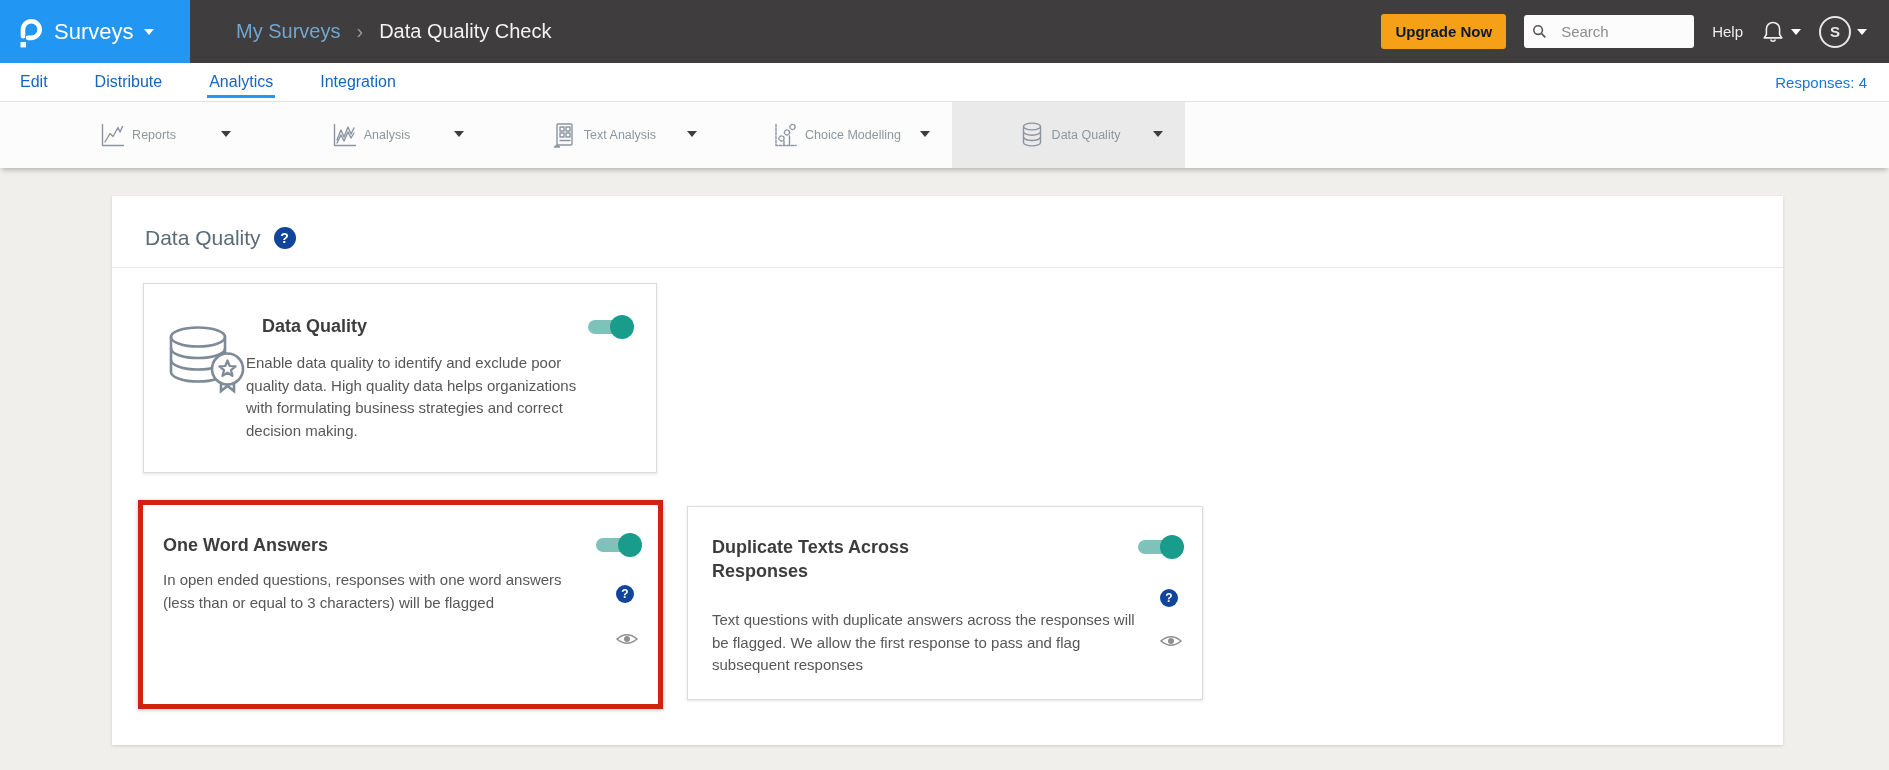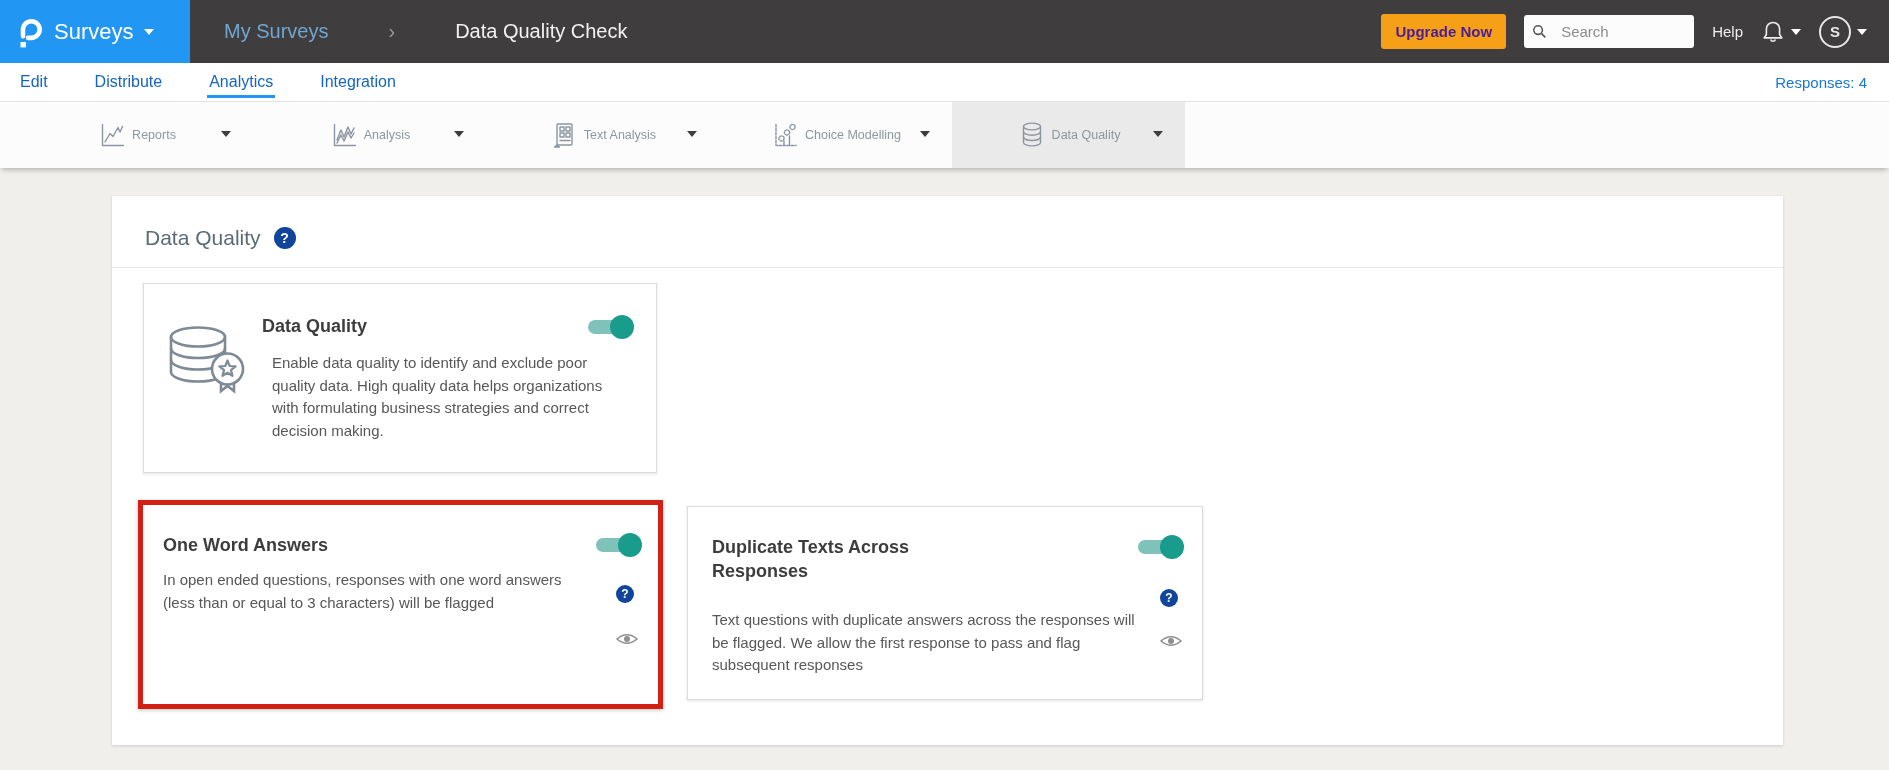--- a/index.html
+++ b/index.html
@@ -8,26 +8,26 @@
   .app { position:relative; width:1889px; height:648px; }
 
   
   .topbar { height:63px; background:#3F3D3D; display:flex; align-items:center; }
   .brand { width:190px; height:63px; background:#2196F3; display:flex; align-items:center;
            padding-left:13px; gap:11px; cursor:pointer; }
   .brand .product { color:#FFFFFF; font-size:22px; }
   .caret { width:0; height:0; border-left:5px solid transparent; border-right:5px solid transparent;
            border-top:6px solid #FFFFFF; display:inline-block; }
   .caret.dark { border-top-color:#3F3D3D; }
-  .breadcrumb { margin-left:34px; display:flex; align-items:center; font-size:20px;gap:44px; }
+  .breadcrumb { margin-left:46px; display:flex; align-items:center; font-size:20px; }
   .breadcrumb .parent { color:#6FA7D0; text-decoration:none; cursor:pointer; }
   .breadcrumb .sep { color:#9B9B9B; margin:0 16px; font-size:20px; }
   .breadcrumb .current { color:#F2F2F2; }
   .top-right { margin-left:auto; display:flex; align-items:center; gap:18px; padding-right:22px; }
-  .upgrade { background:#F5A017; color:#4c1d95; font-weight:bold; font-size:15px; border:none;
+  .upgrade { background:#F5A017; color:#0f172a; font-weight:bold; font-size:15px; border:none;
              border-radius:3px; padding:9px 14px; cursor:pointer; font-family:inherit; }
   .searchbox { width:170px; height:33px; background:#FCFCFC; border-radius:3px; display:flex;
                align-items:center; padding:0 8px; gap:14px; }
   .searchbox input { border:none; outline:none; background:transparent; width:120px; font-size:15px;
                      color:#333; font-family:inherit; }
   .searchbox input::placeholder { color:#8C8C8C; }
   .help { color:#EFEFEF; font-size:15px; cursor:pointer; }
   .bellwrap, .avatarwrap { display:flex; align-items:center; gap:6px; cursor:pointer; }
   .avatar { width:32px; height:32px; border:2px solid #E8E8E8; border-radius:50%; color:#E8E8E8;
             font-size:15px; font-weight:bold; display:flex; align-items:center; justify-content:center; }
@@ -62,21 +62,21 @@
   .panel hr { border:none; border-top:1px solid #E7E7E7; margin-top:17px; }
 
   .card { position:absolute; background:#FFFFFF; border:1px solid #DCDCDC;
           box-shadow:0 1px 3px rgba(0,0,0,0.12); }
   .card h2 { font-size:18px; font-weight:bold; color:#3D3D3D; position:absolute; }
   .card p { font-size:15px; color:#575757; line-height:1.5; position:absolute; }
 
   .card-dq { left:31px; top:87px; width:514px; height:190px; }
   .card-dq .dbicon { position:absolute; left:20px; top:40px; }
   .card-dq h2 { left:118px; top:32px; }
-  .card-dq p { left:128px; top:68px; width:342px; }
+  .card-dq p { left:102px; top:68px; width:342px; }
 
   .card-ow { left:26px; top:304px; width:525px; height:209px; border:5px solid #D32015;
              box-shadow:0 1px 4px rgba(0,0,0,0.25); }
   .card-ow h2 { left:20px; top:30px; }
   .card-ow p { left:20px; top:64px; width:425px; }
   .card-ow .qbadge { position:absolute; right:24px; top:80px; }
   .card-ow .eye { position:absolute; right:19px; top:126px; }
 
   .card-dt { left:575px; top:310px; width:516px; height:194px; }
   .card-dt h2 { left:24px; top:28px; width:240px; line-height:1.35; }

